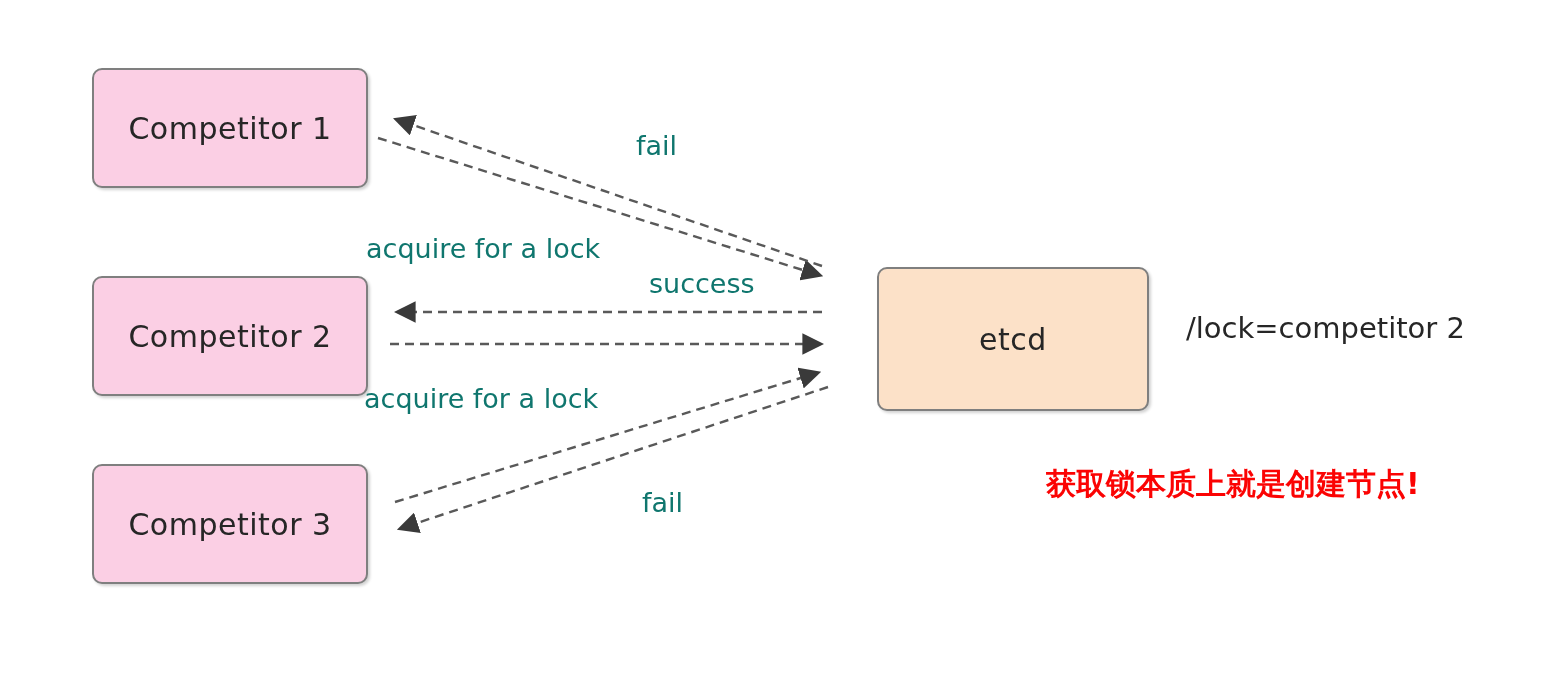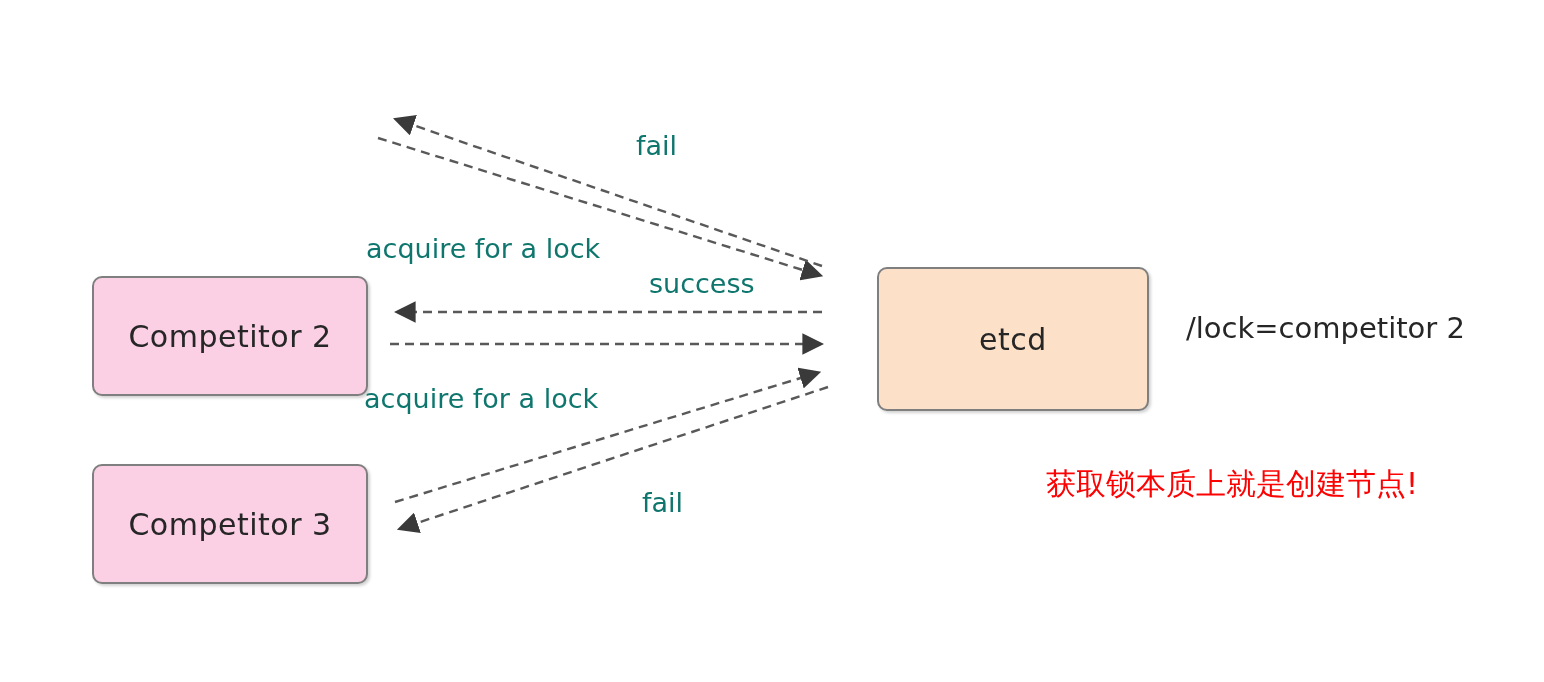--- a/index.html
+++ b/index.html
@@ -64,20 +64,21 @@
     font-size: 29px;
     color: #262626;
     white-space: nowrap;
   }
   .red-note {
     position: absolute;
     font-family: "DejaVu Sans", sans-serif;
     font-size: 30px;
     color: #fb0303;
     white-space: nowrap;
+    font-weight: bold;
   }
   svg.arrows {
     position: absolute;
     left: 0;
     top: 0;
     width: 1544px;
     height: 682px;
     pointer-events: none;
   }
 </style>
@@ -111,20 +112,23 @@
 
     <g>
       <line x1="395" y1="502" x2="804" y2="377" stroke="#595959" stroke-width="2.4" stroke-dasharray="9 6" marker-end="url(#ah)"></line>
     </g>
 
     <g>
       <line x1="828" y1="387" x2="414" y2="524" stroke="#595959" stroke-width="2.4" stroke-dasharray="9 6" marker-end="url(#ah)"></line>
     </g>
   </svg>
 
+  <div class="node competitor" id="node-competitor-1">
+    <span class="node-label">Competitor 1</span>
+  </div>
 
   <div class="node competitor" id="node-competitor-2">
     <span class="node-label">Competitor 2</span>
   </div>
 
   <div class="node competitor" id="node-competitor-3">
     <span class="node-label">Competitor 3</span>
   </div>
 
   <div class="node" id="node-etcd">

